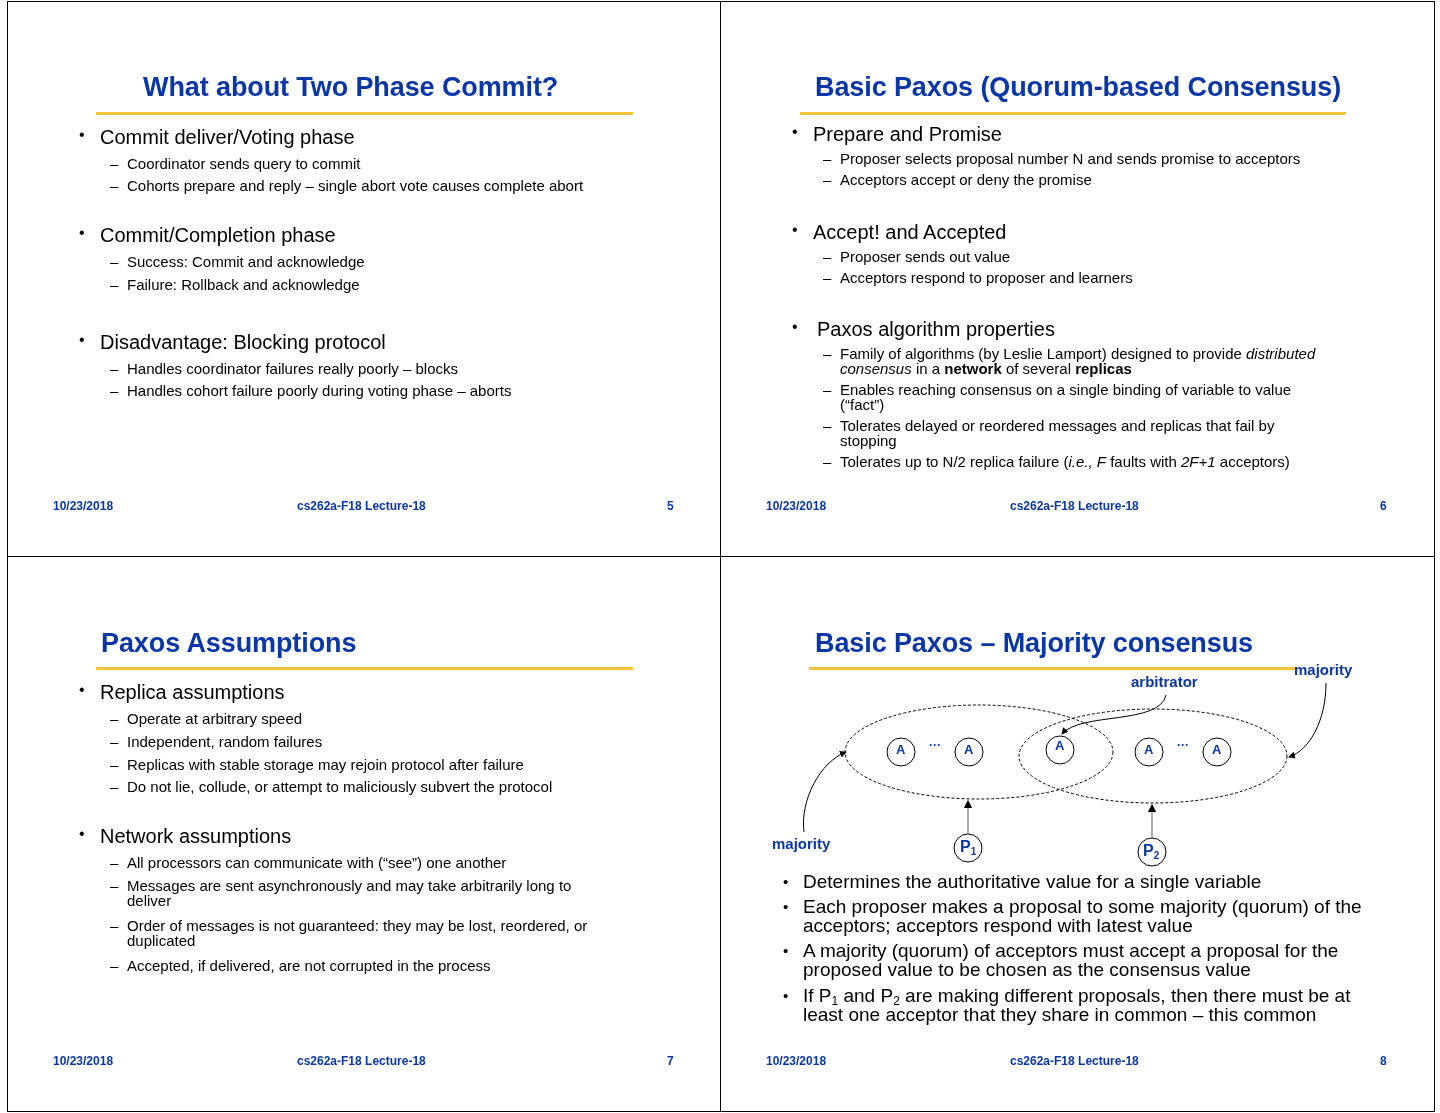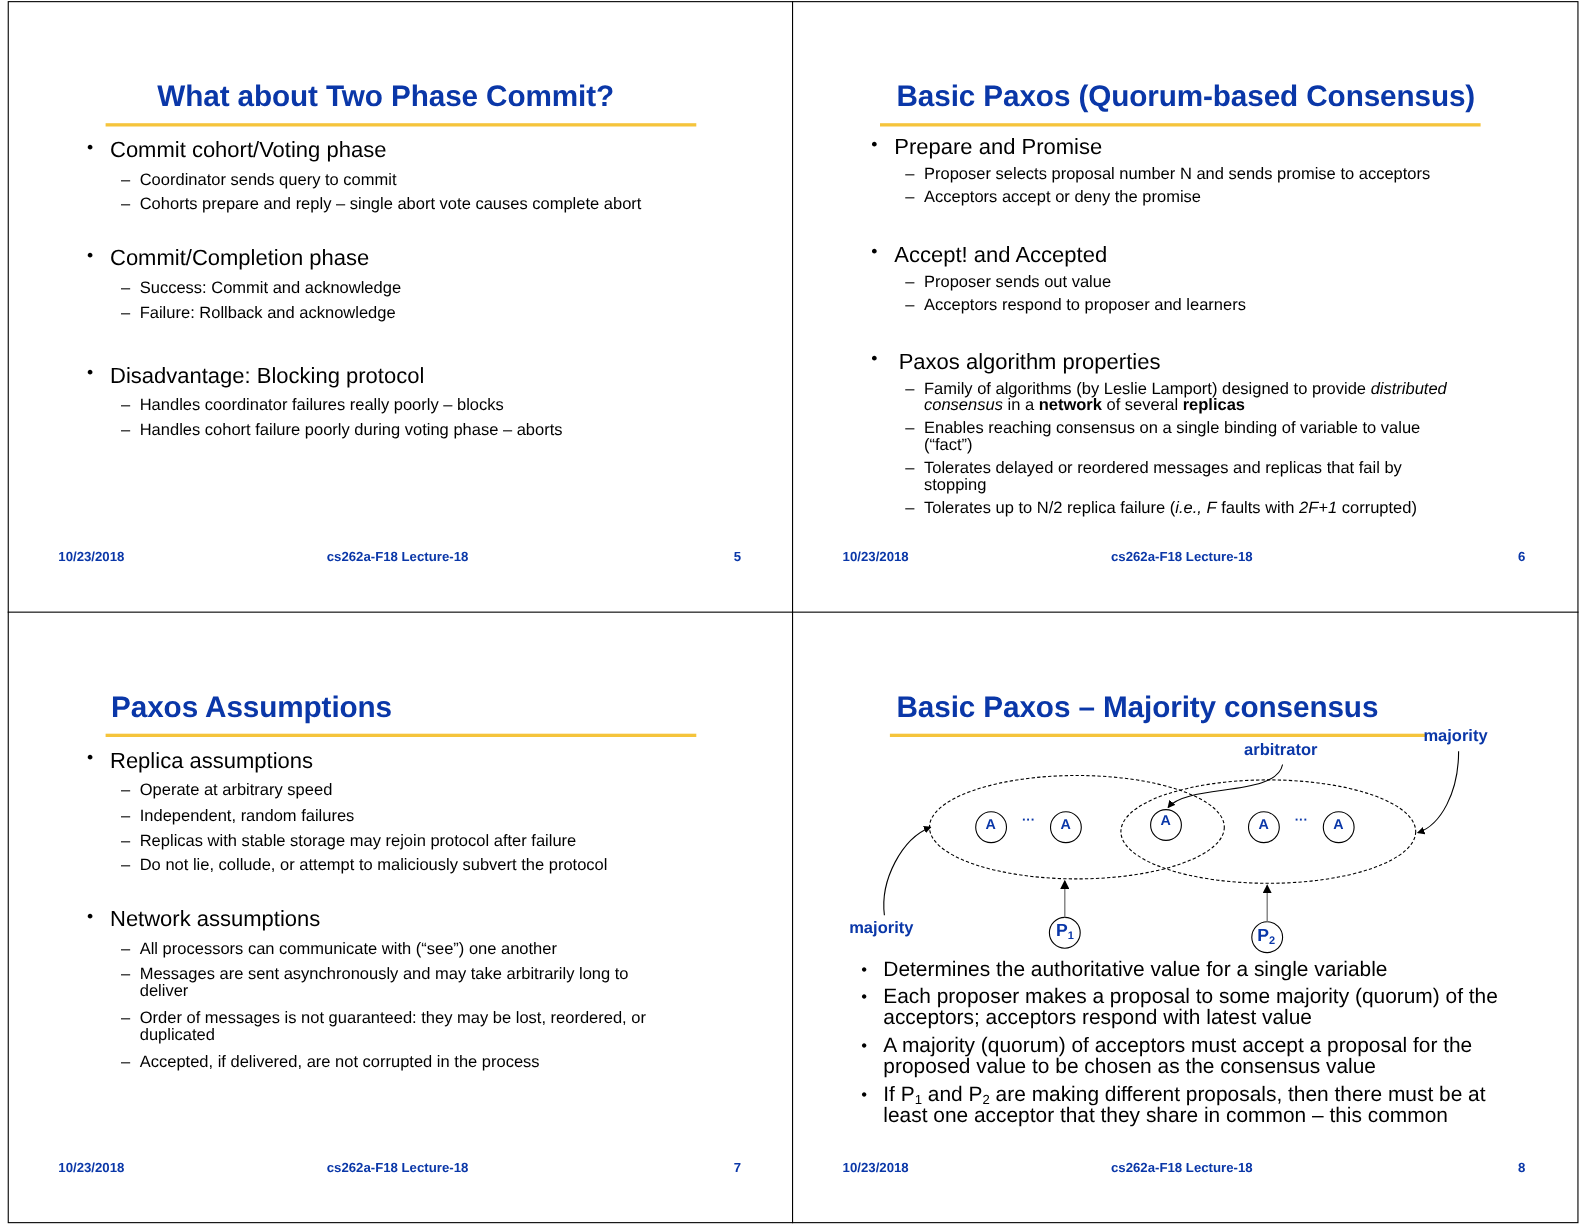--- a/index.html
+++ b/index.html
@@ -29,21 +29,21 @@
 <div class="frame" style="left:7px; top:1px; width:1428px; height:1111px;"></div>
 <div class="vline" style="left:720px; top:1px; height:1111px;"></div>
 <div class="hline" style="left:7px; top:556px; width:1428px;"></div>
 
 <div class="slide" style="left:0; top:0; width:720px; height:556px;">
   <div class="title" style="left:101px; top:72px;margin-left:42px;">What about Two Phase Commit?</div>
   <div class="rule" style="left:96px; top:112px; width:537px;"></div>
 
   <div class="b1" style="left:100px; top:126px;">
     <span class="dot">•</span>
-    <span>Commit cohort/Voting phase</span>
+    <span>Commit deliver/Voting phase</span>
   </div>
   <div class="b2" style="left:127px; top:156px;"><span class="dash">–</span><span>Coordinator sends query to commit</span></div>
   <div class="b2" style="left:127px; top:178px;"><span class="dash">–</span><span>Cohorts prepare and reply – single abort vote causes complete abort</span></div>
 
   <div class="b1" style="left:100px; top:224px;">
     <span class="dot">•</span>
     <span>Commit/Completion phase</span>
   </div>
   <div class="b2" style="left:127px; top:254px;"><span class="dash">–</span><span>Success: Commit and acknowledge</span></div>
   <div class="b2" style="left:127px; top:277px;"><span class="dash">–</span><span>Failure: Rollback and acknowledge</span></div>
@@ -88,21 +88,21 @@
   </div>
   <div class="b2" style="left:840px; top:382px; white-space:nowrap;">
     <span class="dash">–</span><span>Enables reaching consensus on a single binding of variable to value</span><br>
     <span>(“fact”)</span>
   </div>
   <div class="b2" style="left:840px; top:418px; white-space:nowrap;">
     <span class="dash">–</span><span>Tolerates delayed or reordered messages and replicas that fail by</span><br>
     <span>stopping</span>
   </div>
   <div class="b2" style="left:840px; top:454px; white-space:nowrap;">
-    <span class="dash">–</span><span>Tolerates up to N/2 replica failure (</span><i>i.e.,</i><span> </span><i>F</i><span> faults with </span><i>2F+1</i><span> corrupted)</span>
+    <span class="dash">–</span><span>Tolerates up to N/2 replica failure (</span><i>i.e.,</i><span> </span><i>F</i><span> faults with </span><i>2F+1</i><span> acceptors)</span>
   </div>
 
   <div class="foot" style="left:766px; top:499px;">10/23/2018</div>
   <div class="foot" style="left:1010px; top:499px;">cs262a-F18 Lecture-18</div>
   <div class="foot" style="left:1380px; top:499px;">6</div>
 </div>
 
 <div class="slide" style="left:0; top:0; width:720px; height:780px;">
   <div class="title" style="left:101px; top:628px;">Paxos Assumptions</div>
   <div class="rule" style="left:96px; top:667px; width:537px;"></div>

